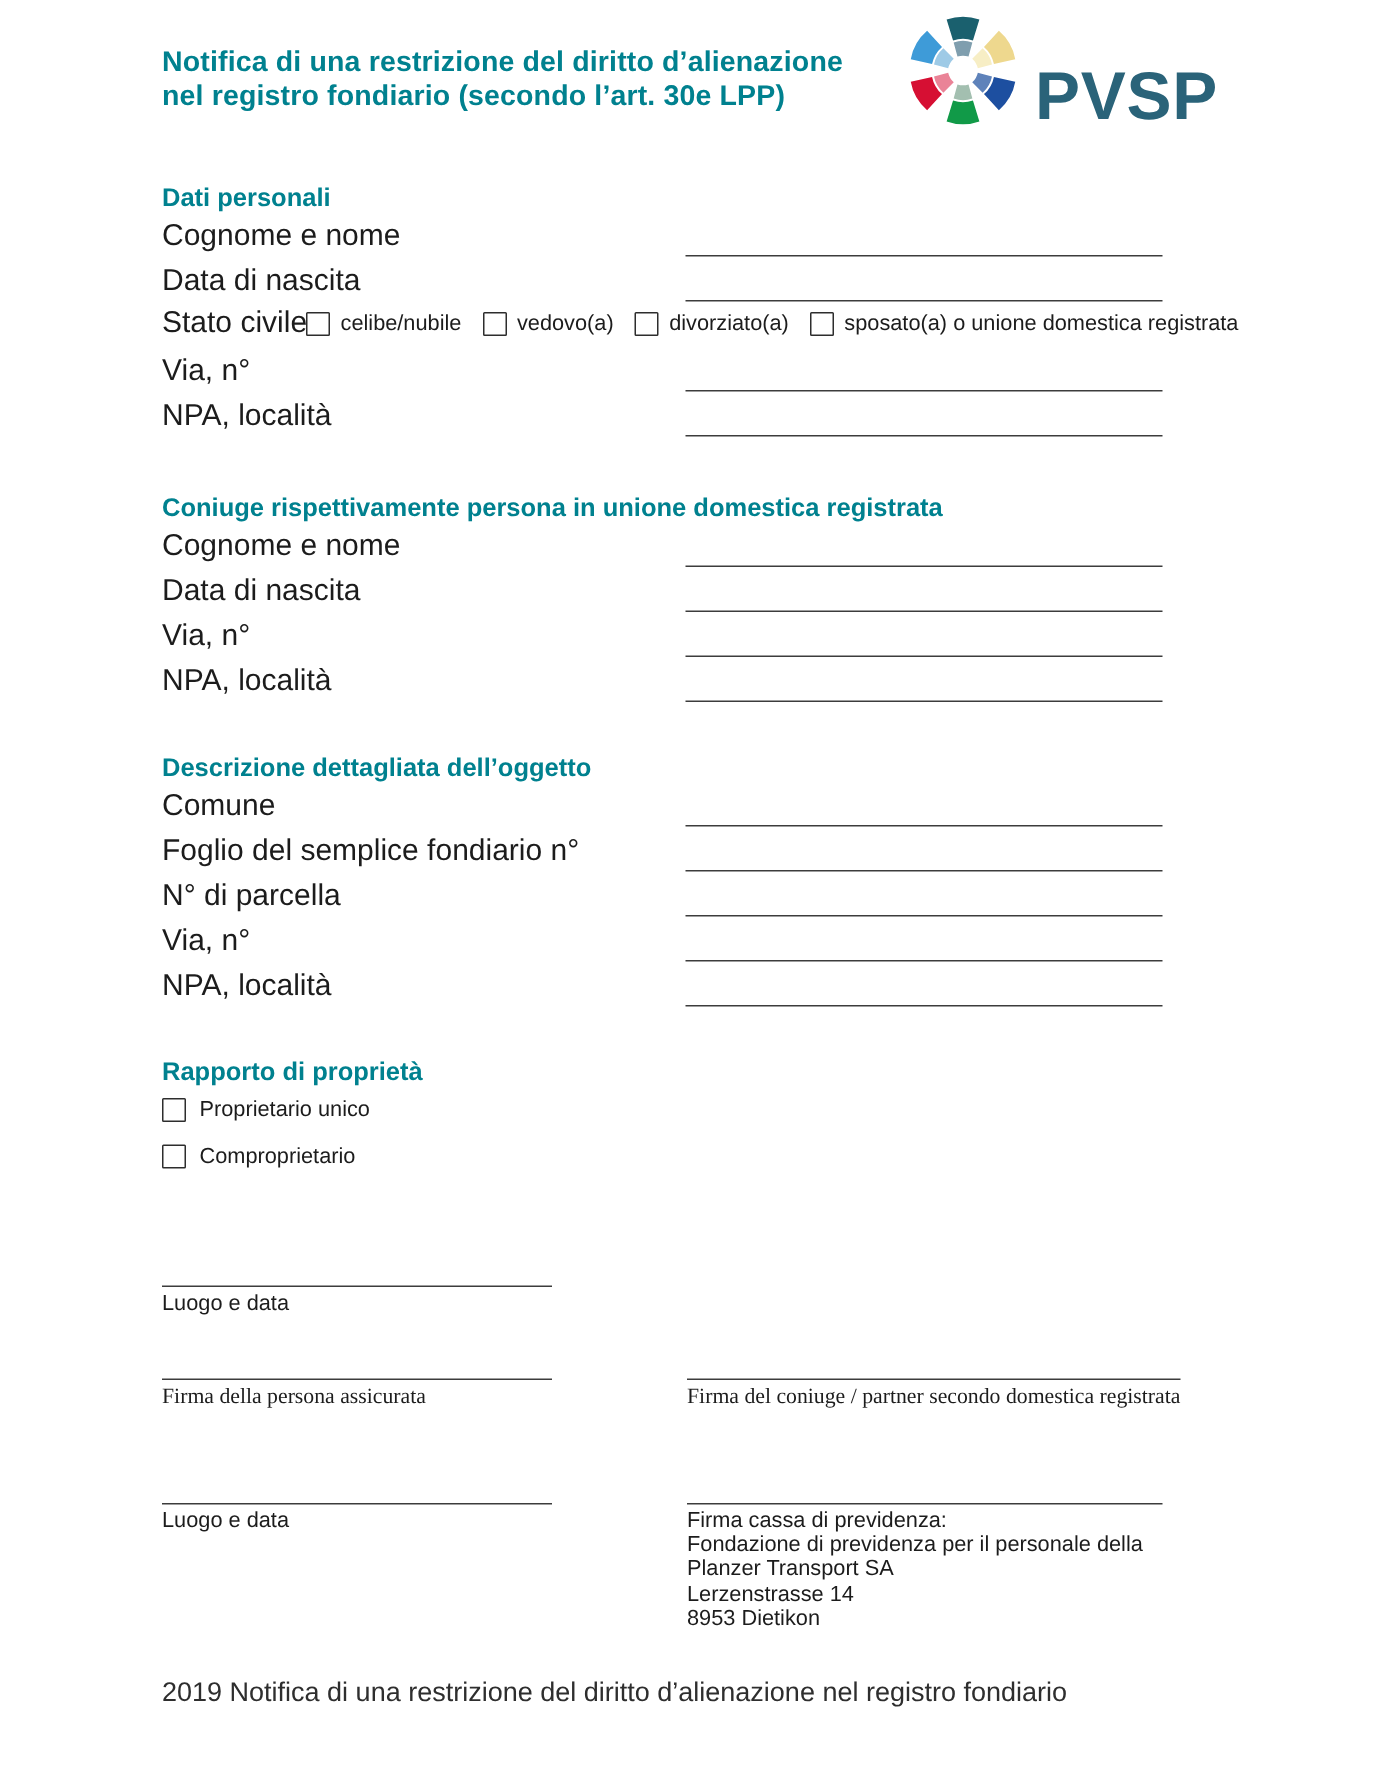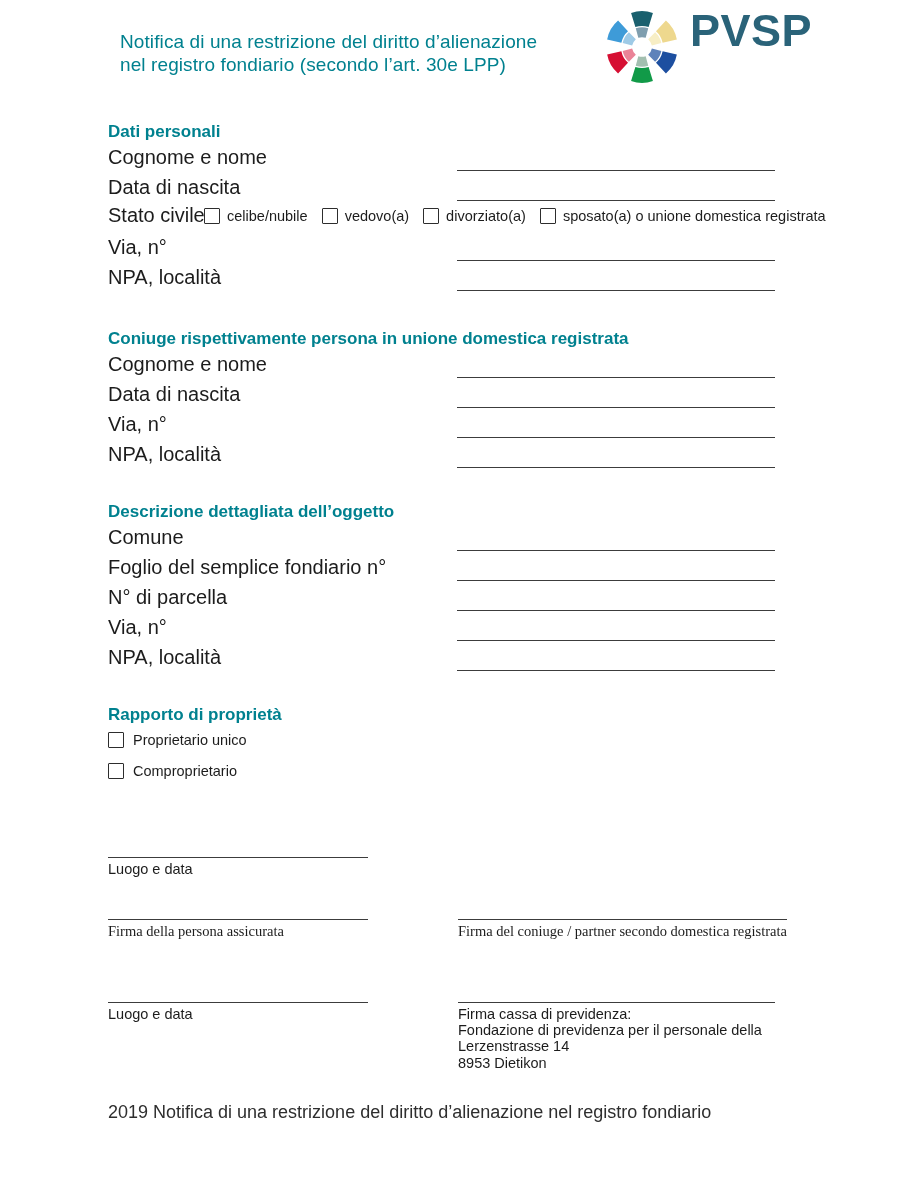--- a/index.html
+++ b/index.html
@@ -1,21 +1,21 @@
 <!DOCTYPE html>
 <html><head>
 <meta charset="utf-8">
 <style>
   html,body{margin:0;padding:0;background:#fff;}
   .page{position:relative;width:918px;height:1188px;background:#fff;overflow:hidden;
         font-family:"Liberation Sans","DejaVu Sans",sans-serif;color:#1c1c1c;}
   .header{position:relative;height:123px;}
-  .title{position:absolute;left:120px;top:30px;font-size:19px;font-weight:normal;
+  .title{position:absolute;left:108px;top:30px;font-size:19px;font-weight:bold;
          color:#00818f;line-height:23px;letter-spacing:0.1px;}
-  .logo{position:absolute;right:106px;top:8px;display:flex;align-items:flex-start;gap:9px;}
+  .logo{position:absolute;right:106px;top:8px;display:flex;align-items:flex-end;gap:9px;}
   .logo svg{width:78px;height:78px;display:block;}
   .logo-text{font-size:45px;font-weight:bold;color:#2a6379;letter-spacing:0.5px;line-height:1;}
   .content{margin:0 143px 0 108px;}
   .section-heading{font-size:17px;font-weight:bold;color:#00818f;height:18px;line-height:18px;}
   .mt39{margin-top:39px;} .mt35{margin-top:35px;}
   .frow{display:flex;height:30px;align-items:flex-end;}
   .flabel{width:349px;font-size:20px;padding-bottom:2px;white-space:nowrap;}
   .fline{flex:1;border-bottom:1px solid #3c3c3c;height:1px;}
   .cb-row{display:flex;height:30px;align-items:center;font-size:14.5px;}
   .cb-row .flabel{width:96px;}
@@ -188,20 +188,21 @@
 
     <div class="sig-cols" style="margin-top:61px;">
       <div class="sig-col-l">
         <div class="sig-line"></div>
         <div class="sig-label">Luogo e data</div>
       </div>
       <div class="sig-col-r">
         <div class="sig-line"></div>
         <div class="addr" style="margin-top:3px;">Firma cassa di previdenza:</div>
         <div class="addr">Fondazione di previdenza per il personale della</div>
+        <div class="addr">Planzer Transport SA</div>
         <div class="addr">Lerzenstrasse 14</div>
         <div class="addr">8953 Dietikon</div>
       </div>
     </div>
 
     <div class="footer">2019 Notifica di una restrizione del diritto d’alienazione nel registro fondiario</div>
 
   </div>
 </div>
 

